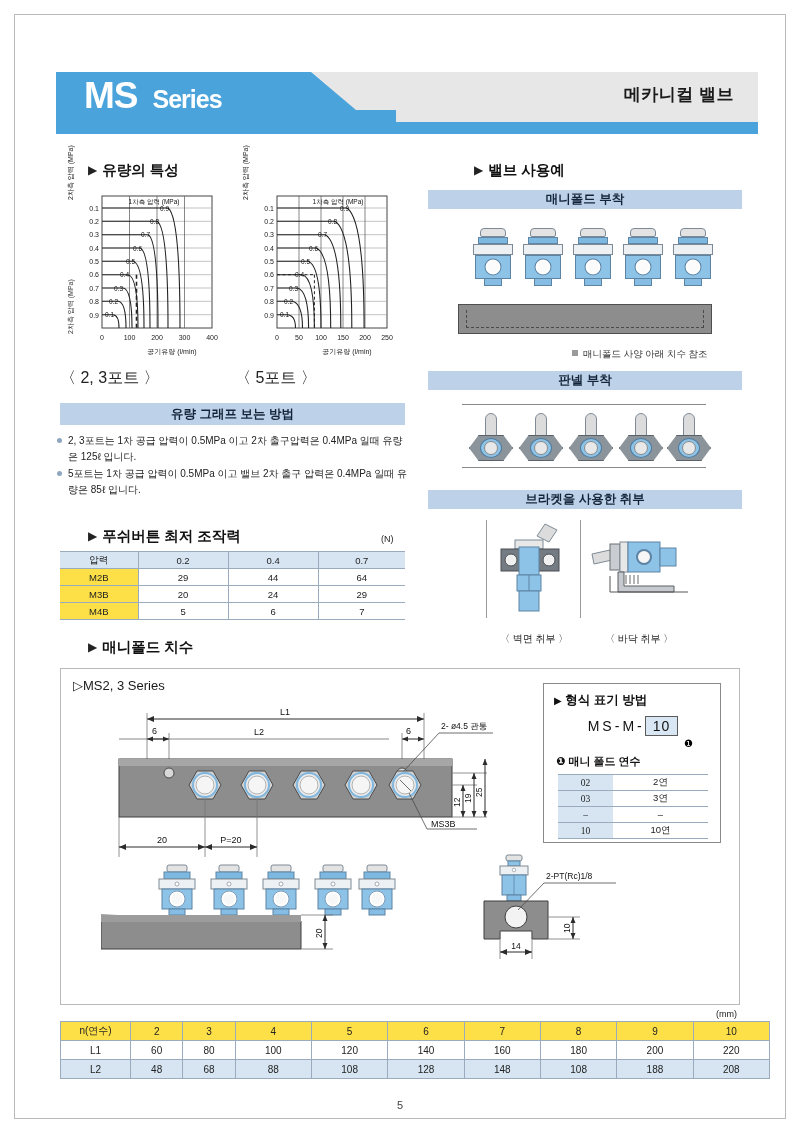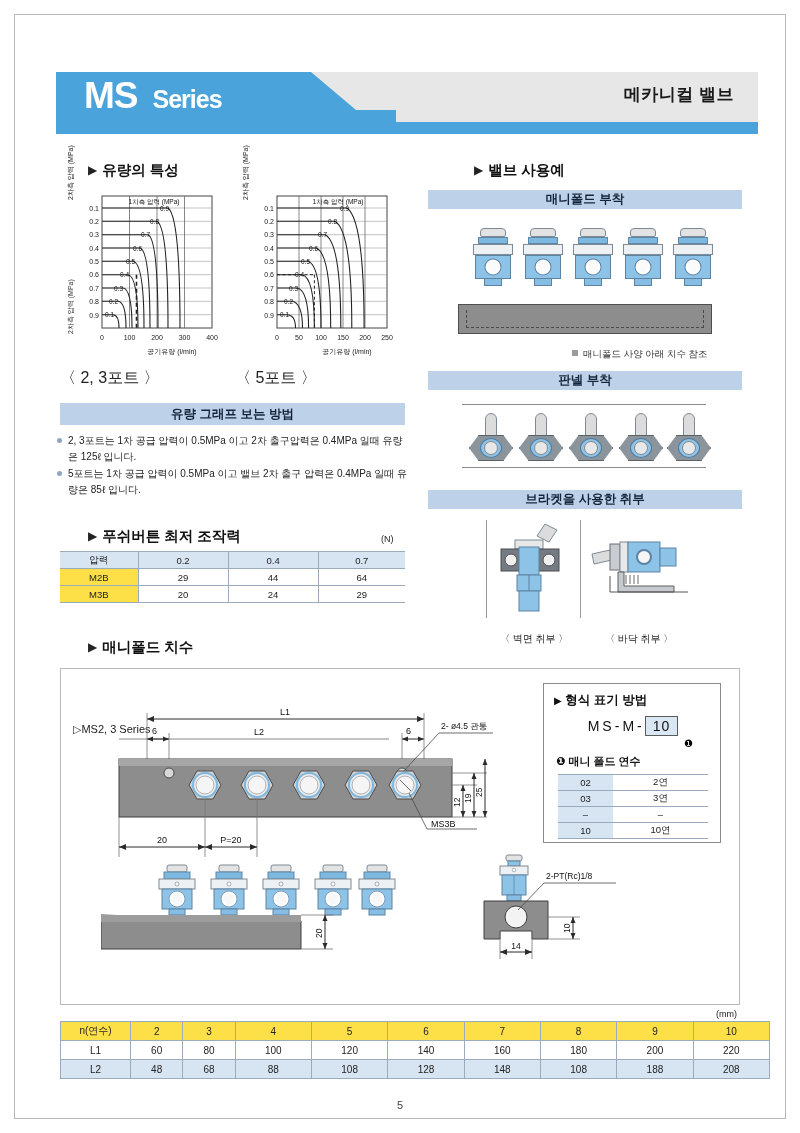--- a/index.html
+++ b/index.html
@@ -136,35 +136,35 @@
   .panel-line { position: absolute; height: 1px; background: #8a8a8a; }
 
   
   .brkt-div { position: absolute; width: 1px; background: #9a9a9a; }
   .fig-cap { position: absolute; font-size: 10px; color: #222; white-space: nowrap; }
 
   
   .draw-box {
     position: absolute; border: 1px solid #b9b9b9; background: #ffffff;
   }
-  .draw-lbl { position: absolute; font-size: 11px; color: #1a1a1a; white-space: nowrap; margin-top: 45px; }
+  .draw-lbl { position: absolute; font-size: 13px; color: #1a1a1a; white-space: nowrap; }
 
   
   .code-box { position: absolute; border: 1px solid #8a8a8a; background: #fff; }
   .code-row {
     display: flex; align-items: center; justify-content: center;
     font-size: 14px; letter-spacing: 3px; color: #111; font-weight: normal;
   }
   .code-chip {
     border: 1px solid #5b5b5b; background: #d9e6f4;
     padding: 1px 7px; font-size: 14px; letter-spacing: 1px;
   }
   .code-tbl { width: 150px; border-collapse: collapse; font-size: 9.5px; }
   .code-tbl td { border-bottom: 1px solid #9aabbd; height: 16px; text-align: center; }
-  .code-tbl td.k { background: #d7e5f2; width: 55px; }
+  .code-tbl td.k { background: #d7e5f2; width: 55px; font-family: Liberation Serif, serif; }
   .code-tbl tr:first-child td { border-top: 1px solid #9aabbd; }
 
   .page-num {
     position: absolute; left: 0; right: 0; bottom: 22px;
     text-align: center; font-size: 11px; color: #444;
   }
   .mani-note { position: absolute; font-size: 9.5px; color: #333; white-space: nowrap; }
   .mani-note::before {
     content: ""; display: inline-block; width: 6px; height: 6px;
     background: #9a9a9a; margin-right: 5px; vertical-align: 1px;
@@ -361,20 +361,26 @@
     <td class="hd">M2B</td>
     <td class="vcol">29</td>
     <td class="vcol">44</td>
     <td class="vcol">64</td>
   </tr>
   <tr>
     <td class="hd">M3B</td>
     <td class="vcol">20</td>
     <td class="vcol">24</td>
     <td class="vcol">29</td>
+  </tr>
+  <tr>
+    <td class="hd">M4B</td>
+    <td class="vcol">5</td>
+    <td class="vcol">6</td>
+    <td class="vcol">7</td>
   </tr>
 </tbody>
   </table>
 
 <div class="sec-head" style="left:422px; top:161px;margin-left:16px;">
   <span class="tri">▶</span><span>밸브 사용예</span>
 </div>
 
 <div class="band" style="left:428px; top:190px; width:314px; height:19px;">매니폴드 부착</div>
 

